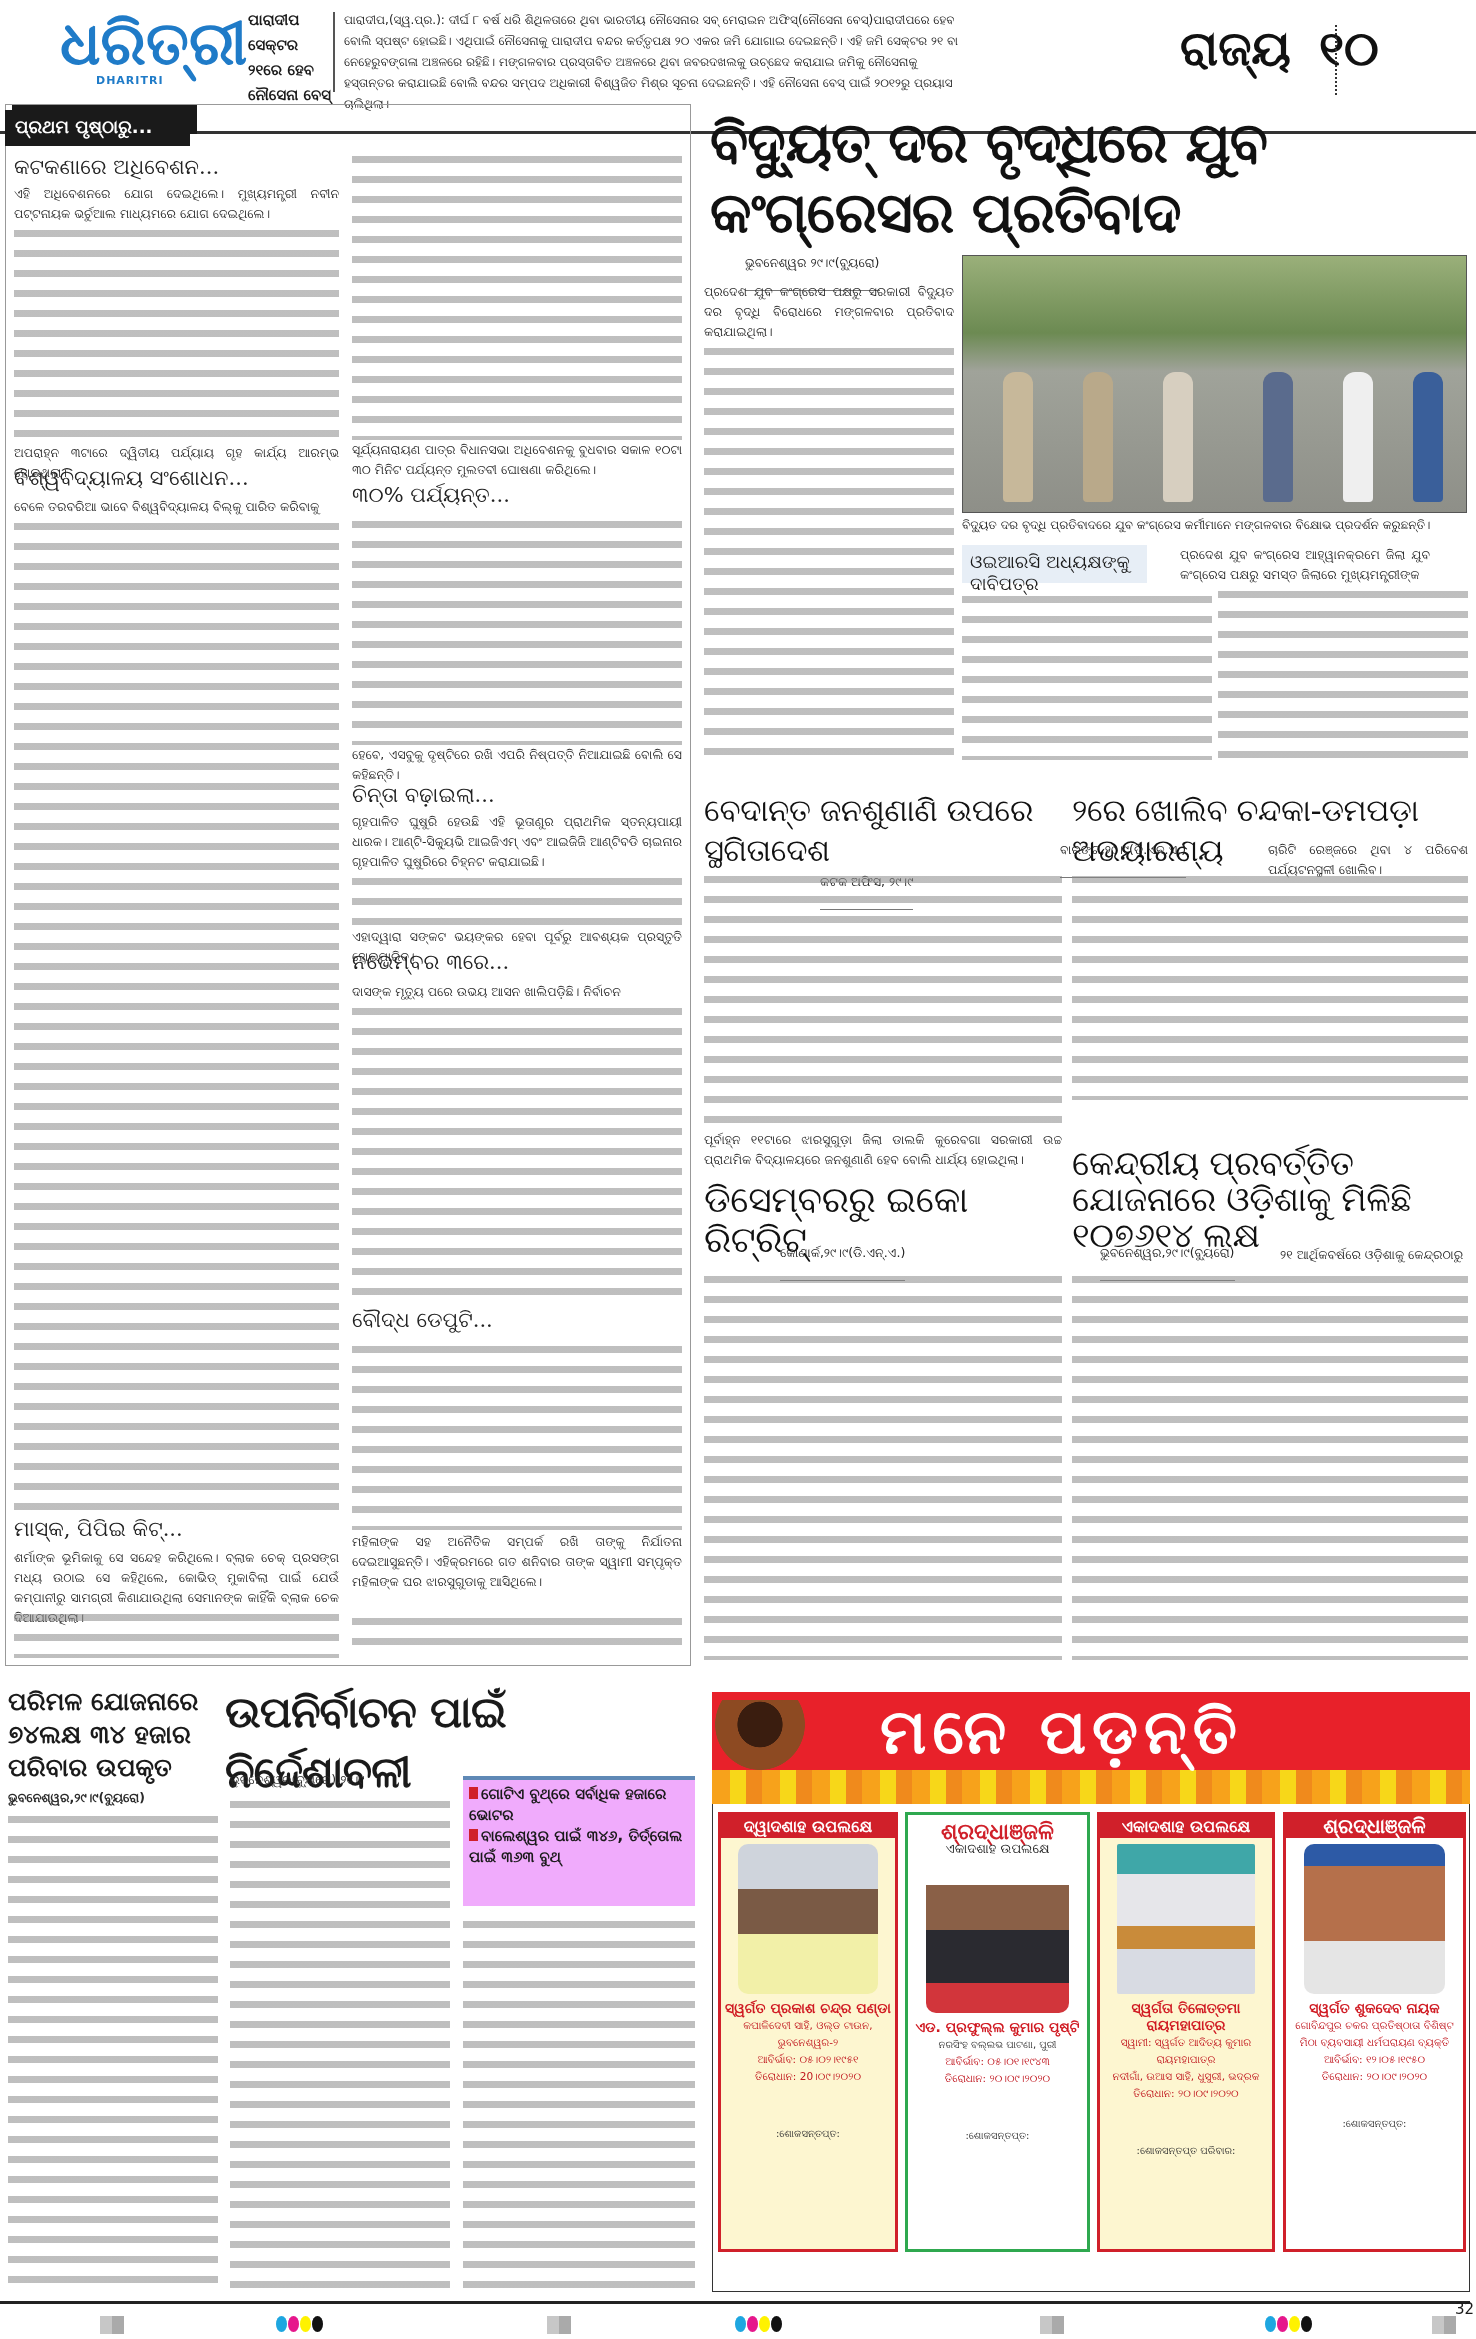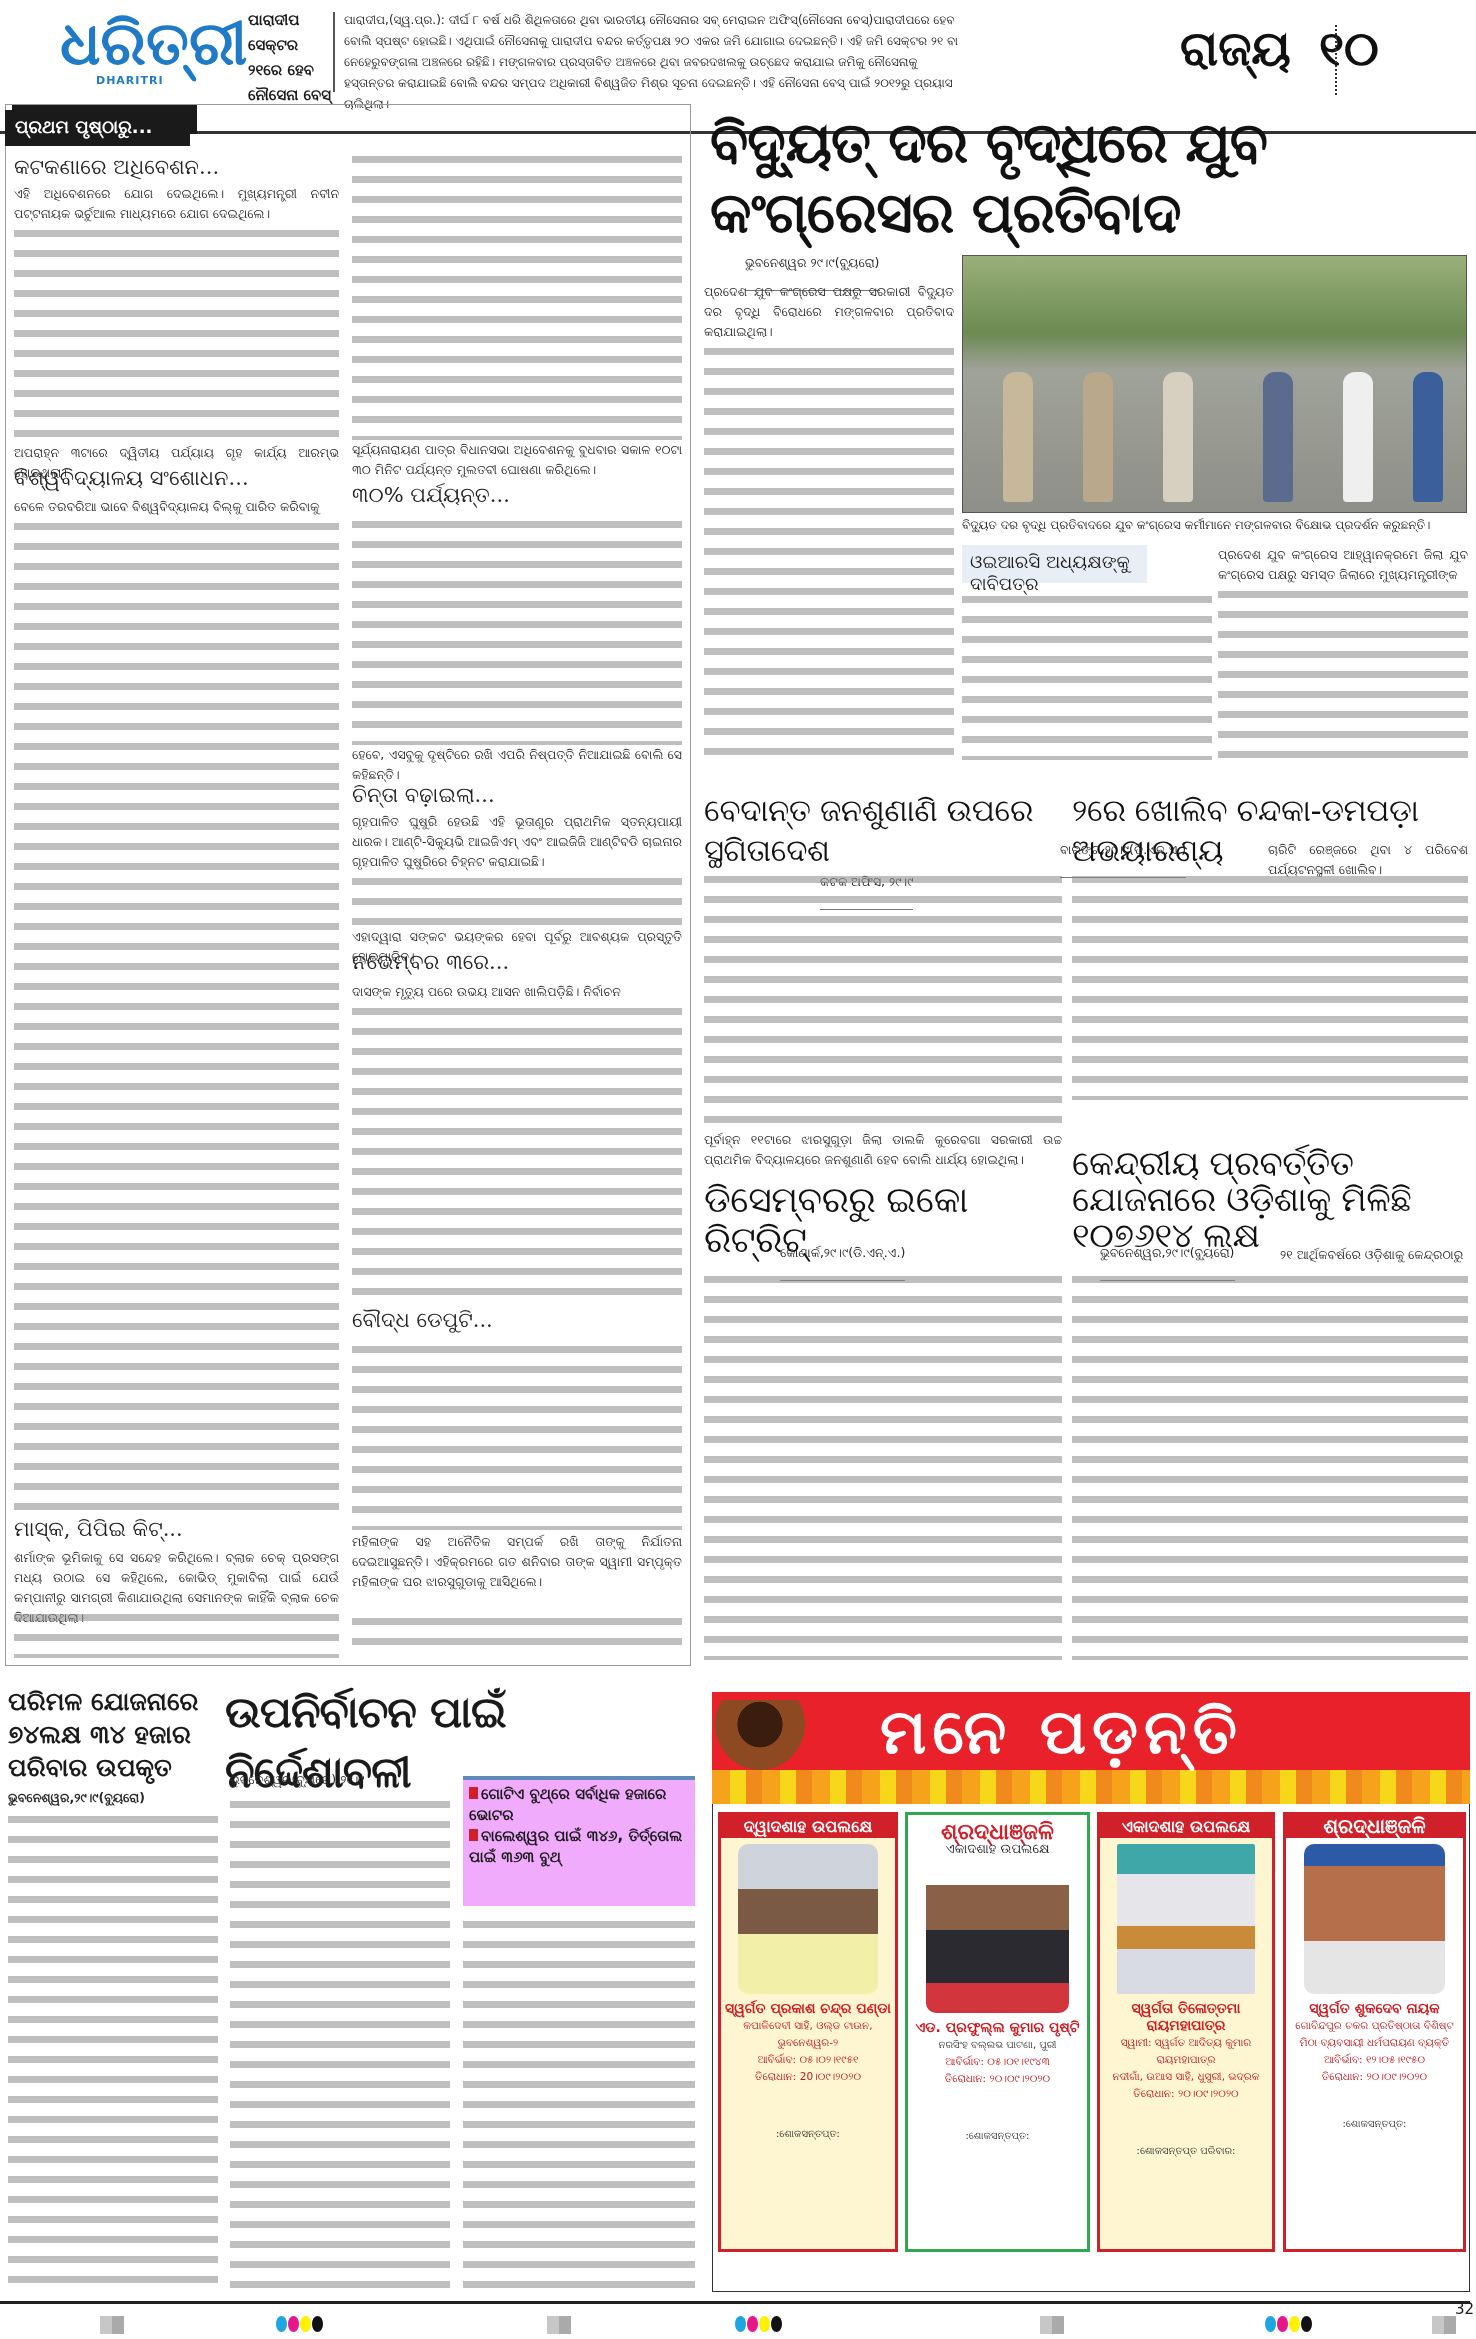--- a/index.html
+++ b/index.html
@@ -110,21 +110,21 @@
   <div class="fig" style="left:40px;background:#c7b89a"></div>
   <div class="fig" style="left:120px;background:#b9a98a"></div>
   <div class="fig" style="left:200px;background:#d7cfc0"></div>
   <div class="fig" style="left:300px;background:#5a6b8d"></div>
   <div class="fig" style="left:380px;background:#efefef"></div>
   <div class="fig" style="left:450px;background:#3a5f9a"></div>
 </div>
 <div class="abs caption">ବିଦ୍ୟୁତ ଦର ବୃଦ୍ଧି ପ୍ରତିବାଦରେ ଯୁବ କଂଗ୍ରେସ କର୍ମୀମାନେ ମଙ୍ଗଳବାର ବିକ୍ଷୋଭ ପ୍ରଦର୍ଶନ କରୁଛନ୍ତି।</div>
 <div class="abs demand-box">ଓଇଆରସି ଅଧ୍ୟକ୍ଷଙ୍କୁ ଦାବିପତ୍ର</div>
 <div class="abs fill-lines" style="left:962px;top:590px;width:250px;height:170px"></div>
-<div class="abs body-text" style="left:1218px;top:545px;width:250px">ପ୍ରଦେଶ ଯୁବ କଂଗ୍ରେସ ଆହ୍ୱାନକ୍ରମେ ଜିଲା ଯୁବ କଂଗ୍ରେସ ପକ୍ଷରୁ ସମସ୍ତ ଜିଲାରେ ମୁଖ୍ୟମନ୍ତ୍ରୀଙ୍କ</div>
+<div class="abs body-text" style="left:1180px;top:545px;width:250px">ପ୍ରଦେଶ ଯୁବ କଂଗ୍ରେସ ଆହ୍ୱାନକ୍ରମେ ଜିଲା ଯୁବ କଂଗ୍ରେସ ପକ୍ଷରୁ ସମସ୍ତ ଜିଲାରେ ମୁଖ୍ୟମନ୍ତ୍ରୀଙ୍କ</div>
 <div class="abs fill-lines" style="left:1218px;top:585px;width:250px;height:175px"></div>
 
 <div class="abs h2" style="left:704px;top:790px;width:360px">ବେଦାନ୍ତ ଜନଶୁଣାଣି ଉପରେ ସ୍ଥଗିତାଦେଶ</div>
 <div class="abs dateline-small" style="left:820px;top:874px">କଟକ ଅଫିସ, ୨୯।୯</div>
 <div class="abs fill-lines" style="left:704px;top:870px;width:358px;height:260px"></div>
 <div class="abs body-text" style="left:704px;top:1130px;width:358px">ପୂର୍ବାହ୍ନ ୧୧ଟାରେ ଝାରସୁଗୁଡ଼ା ଜିଲା ଡାଲକି କୁରେବଗା ସରକାରୀ ଉଚ୍ଚ ପ୍ରାଥମିକ ବିଦ୍ୟାଳୟରେ ଜନଶୁଣାଣି ହେବ ବୋଲି ଧାର୍ଯ୍ୟ ହୋଇଥିଲା।</div>
 
 <div class="abs h2" style="left:1072px;top:790px;width:400px">୨ରେ ଖୋଲିବ ଚନ୍ଦକା-ଡମପଡ଼ା ଅଭୟାରଣ୍ୟ</div>
 <div class="abs dateline-small" style="left:1060px;top:842px">ବାରଙ୍ଗ,୨୯।୯(ଡି.ଏନ୍.ଏ.)</div>
 <div class="abs body-text" style="left:1268px;top:840px;width:200px">ଚାରିଟି ରେଞ୍ଜରେ ଥିବା ୪ ପରିବେଶ ପର୍ଯ୍ୟଟନସ୍ଥଳୀ ଖୋଲିବ।</div>

